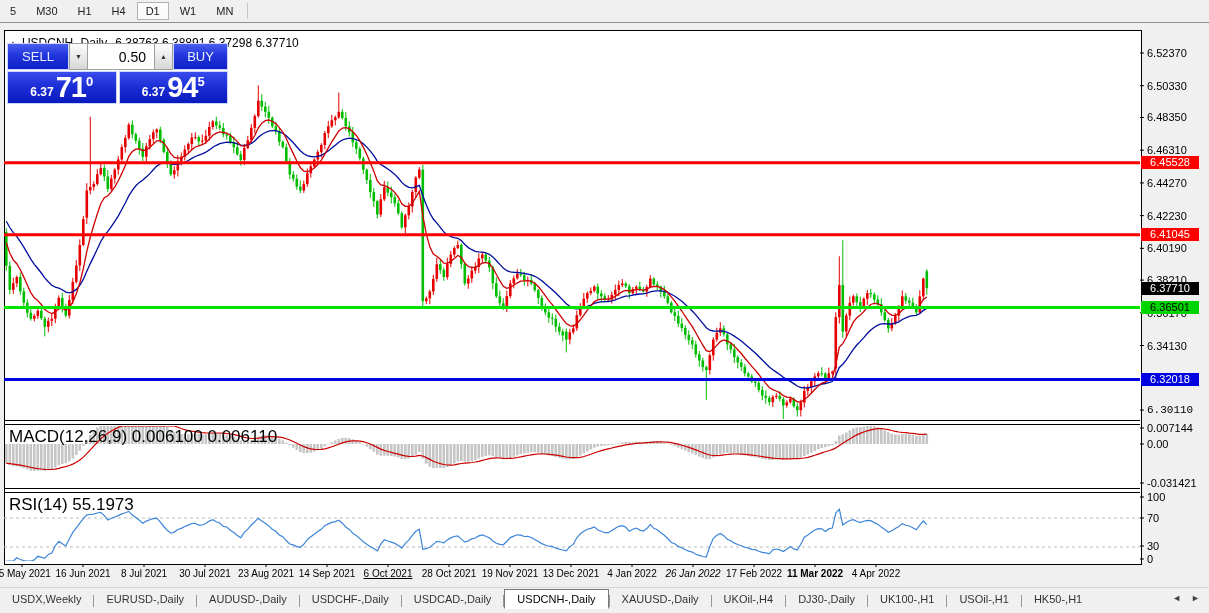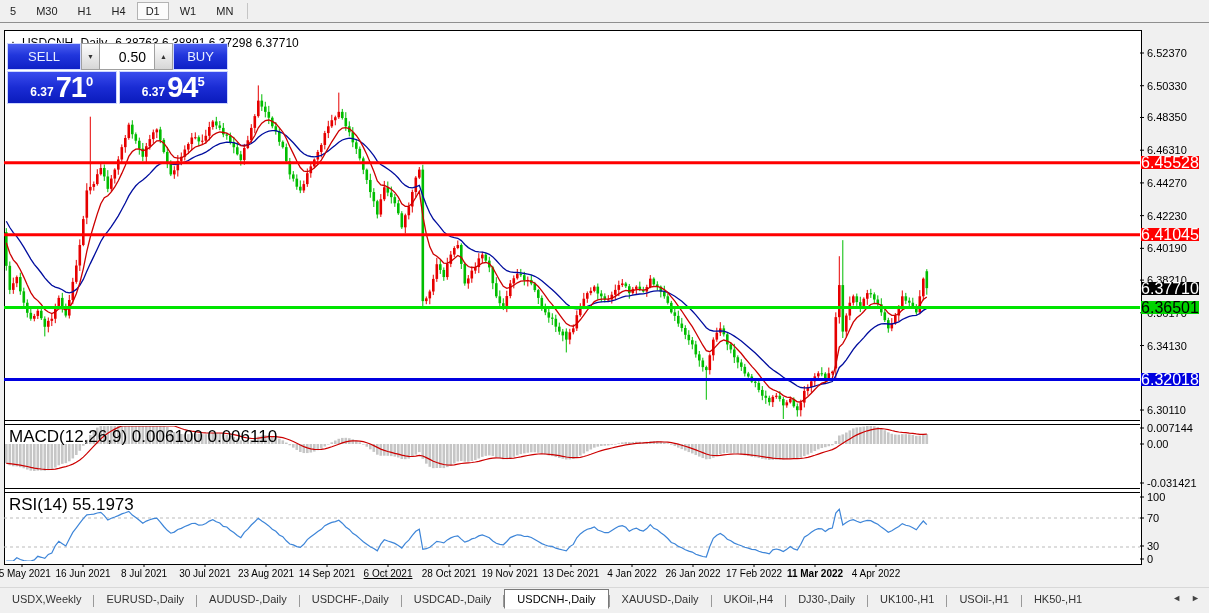--- a/index.html
+++ b/index.html
@@ -11,27 +11,27 @@
   .tf-sep{width:1px;height:16px;background:#c5c5c5;margin:0 4px;}
   
   #chart-frame{position:absolute;left:4px;top:30px;width:1136px;height:533px;background:#ffffff;border:1px solid #000;box-sizing:content-box;}
   #chart-svg{position:absolute;left:0;top:0;width:1209px;height:613px;pointer-events:none;}
   .panel-label{position:absolute;font-size:17px;color:#000;white-space:nowrap;}
   #chart-title{position:absolute;left:9px;top:36px;font-size:12px;color:#000;white-space:nowrap;}
   #chart-title .tri{font-size:8px;vertical-align:1px;margin-right:5px;}
   #chart-title .ttl{margin-right:8px;}
   
   .axis-lbl{position:absolute;font-size:11px;color:#000;white-space:nowrap;}
-  .lvl-lbl{position:absolute;left:1141px;width:58px;height:13px;font-size:16px;line-height:13px;text-align:center;white-space:nowrap;}
+  .lvl-lbl{position:absolute;left:1141px;width:58px;height:13px;font-size:11px;line-height:13px;text-align:center;white-space:nowrap;}
   .date-lbl{position:absolute;top:568px;font-size:10px;color:#000;transform:translateX(-50%);white-space:nowrap;}
   
   #trade{position:absolute;left:7px;top:43px;width:221px;}
   #trade .row1{display:flex;height:27px;}
   .blue-btn{background:linear-gradient(180deg,#4a5ef0 0%,#2136dc 45%,#0e20c6 100%);border:1px solid #cdd6ff;color:#e8eeff;font-size:13px;display:flex;align-items:center;justify-content:center;box-sizing:border-box;}
-  #sell-btn{width:74px;}
+  #sell-btn{width:62px;}
   #buy-btn{width:55px;}
   .spin{width:19px;background:linear-gradient(180deg,#fdfdfd,#d7d7d7);border:1px solid #a0a0a0;box-sizing:border-box;display:flex;align-items:center;justify-content:center;font-size:7px;color:#333;}
   #vol-field{flex:1;background:#fff;border:1px solid #a0a0a0;border-left:none;border-right:none;box-sizing:border-box;font-size:14px;color:#000;display:flex;align-items:center;justify-content:flex-end;padding-right:8px;}
   #trade .row2{display:flex;height:33px;margin-top:1px;}
   .px-box{flex:1;background:linear-gradient(180deg,#3a4cee 0%,#1a2cd4 50%,#0a1bbd 100%);border:1px solid #cdd6ff;box-sizing:border-box;color:#fff;display:flex;align-items:center;justify-content:center;position:relative;}
   .px-box + .px-box{margin-left:2px;}
   .px-small{font-size:12px;font-weight:bold;align-self:flex-end;margin:0 2px 4px 0;}
   .px-big{font-size:29px;font-weight:bold;line-height:29px;letter-spacing:-1px;}
   .px-sup{font-size:13px;font-weight:bold;align-self:flex-start;margin-top:2px;}
   
@@ -955,21 +955,21 @@
     <div class="axis-lbl" style="left: 1147px; top: 47px;">6.52370</div>
     <div class="axis-lbl" style="left: 1147px; top: 79.7185px;">6.50330</div>
     <div class="axis-lbl" style="left: 1147px; top: 111.475px;">6.48350</div>
     <div class="axis-lbl" style="left: 1147px; top: 144.193px;">6.46310</div>
     <div class="axis-lbl" style="left: 1147px; top: 176.912px;">6.44270</div>
     <div class="axis-lbl" style="left: 1147px; top: 209.63px;">6.42230</div>
     <div class="axis-lbl" style="left: 1147px; top: 242.349px;">6.40190</div>
     <div class="axis-lbl" style="left: 1147px; top: 274.105px;">6.38210</div>
     <div class="axis-lbl" style="left: 1147px; top: 306.824px;">6.36170</div>
     <div class="axis-lbl" style="left: 1147px; top: 339.542px;">6.34130</div>
-    <div class="axis-lbl" style="left: 1147px; top: 404.017px;">6.30110</div>
+    <div class="axis-lbl" style="left: 1147px; top: 404.017px; font-family: Liberation Mono, monospace;">6.30110</div>
     <div class="lvl-lbl" style="top: 156.235px; background: rgb(255, 0, 0); color: rgb(255, 255, 255);">6.45528</div>
     <div class="lvl-lbl" style="top: 228.136px; background: rgb(255, 0, 0); color: rgb(255, 255, 255);">6.41045</div>
     <div class="lvl-lbl" style="top: 281.624px; background: rgb(0, 0, 0); color: rgb(255, 255, 255);">6.37710</div>
     <div class="lvl-lbl" style="top: 301.015px; background: rgb(0, 212, 0); color: rgb(0, 0, 0);">6.36501</div>
     <div class="lvl-lbl" style="top: 372.915px; background: rgb(0, 0, 224); color: rgb(255, 255, 255);">6.32018</div>
     <div class="axis-lbl" style="left: 1147px; top: 422px;">0.007144</div>
     <div class="axis-lbl" style="left: 1147px; top: 438px;">0.00</div>
     <div class="axis-lbl" style="left: 1147px; top: 477px;">-0.031421</div>
     <div class="axis-lbl" style="left: 1147px; top: 491px;">100</div>
     <div class="axis-lbl" style="left: 1147px; top: 512px;">70</div>
@@ -981,21 +981,21 @@
     <div class="date-lbl" style="left: 83px;">16 Jun 2021</div>
     <div class="date-lbl" style="left: 144px;">8 Jul 2021</div>
     <div class="date-lbl" style="left: 205px;">30 Jul 2021</div>
     <div class="date-lbl" style="left: 266px;">23 Aug 2021</div>
     <div class="date-lbl" style="left: 327px;">14 Sep 2021</div>
     <div class="date-lbl" style="left: 388px; text-decoration: underline;">6 Oct 2021</div>
     <div class="date-lbl" style="left: 449px;">28 Oct 2021</div>
     <div class="date-lbl" style="left: 510px;">19 Nov 2021</div>
     <div class="date-lbl" style="left: 571px;">13 Dec 2021</div>
     <div class="date-lbl" style="left: 632px;">4 Jan 2022</div>
-    <div class="date-lbl" style="left: 693px;">26 Jan 2022</div>
+    <div class="date-lbl" style="left: 693px; font-style: italic;">26 Jan 2022</div>
     <div class="date-lbl" style="left: 754px;">17 Feb 2022</div>
     <div class="date-lbl" style="left: 815px; font-weight: bold;">11 Mar 2022</div>
     <div class="date-lbl" style="left: 876px;">4 Apr 2022</div>
   </div>
 <div id="tabbar">
     <div class="tab">USDX,Weekly</div>
     <div class="tab-sep"></div>
     <div class="tab">EURUSD-,Daily</div>
     <div class="tab-sep"></div>
     <div class="tab">AUDUSD-,Daily</div>

